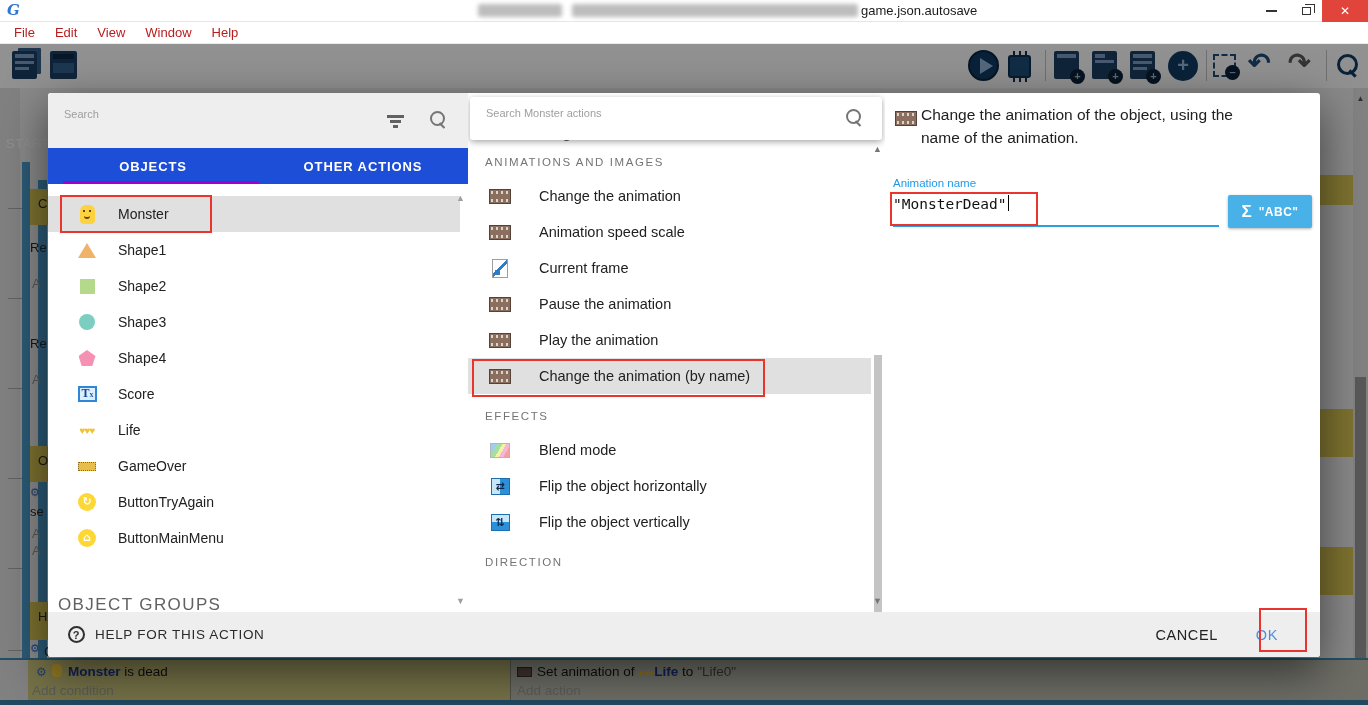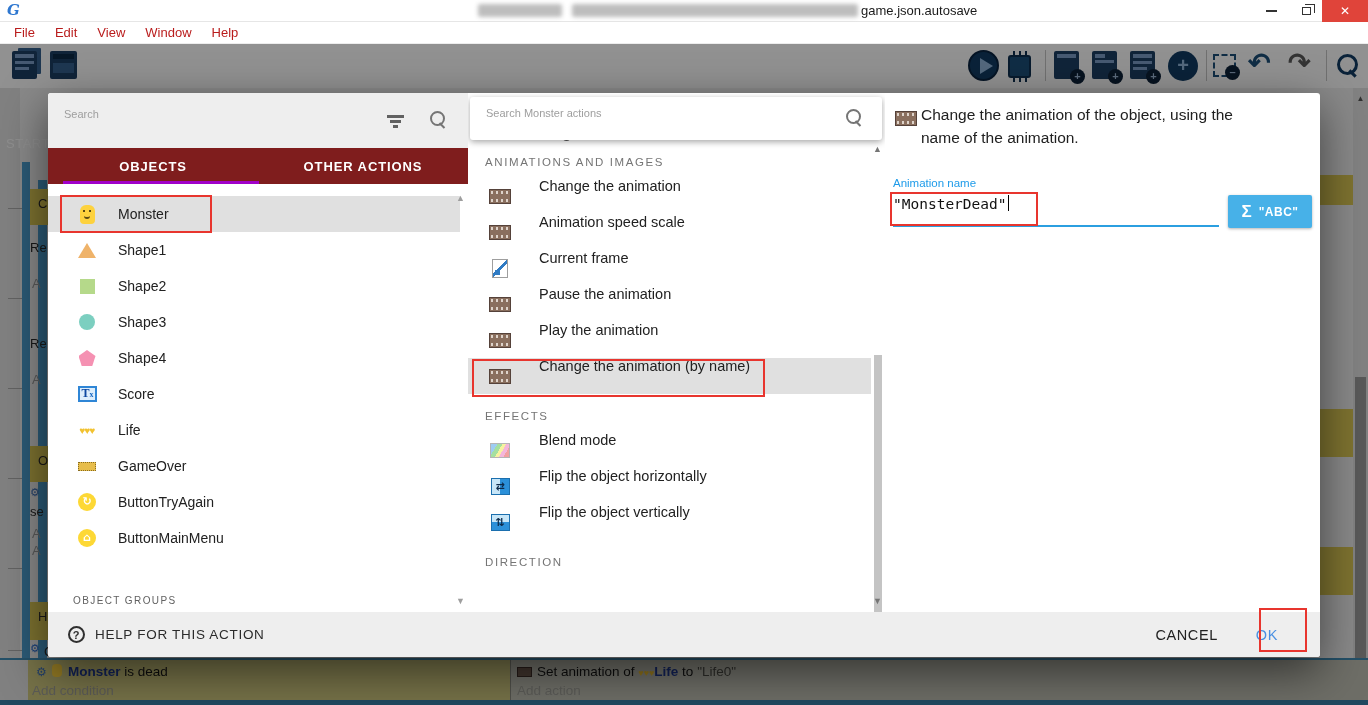--- a/index.html
+++ b/index.html
@@ -86,29 +86,29 @@
   .search-left{position:relative;height:55px;background:#eee;border-radius:3px 0 0 0}
   .search-input{position:absolute;left:16px;top:15px;width:300px;border:none;background:transparent;outline:none;font-size:11px;color:#444;font-family:"Liberation Sans",sans-serif}
   .search-input::placeholder{color:#9e9e9e}
   .filter-ic{position:absolute;right:64px;top:22px;width:17px;height:3px;background:#616161}
   .filter-ic:before{content:"";position:absolute;left:3px;top:5px;width:11px;height:3px;background:#616161}
   .filter-ic:after{content:"";position:absolute;left:6px;top:10px;width:5px;height:3px;background:#616161}
   .mag-sm{position:relative;width:18px;height:18px}
   .mag-sm:before{content:"";position:absolute;left:0;top:0;width:11px;height:11px;border:2px solid #757575;border-radius:50%}
   .mag-sm:after{content:"";position:absolute;left:11px;top:11px;width:2px;height:7px;background:#757575;transform:rotate(-45deg)}
   .search-left .mag-sm{position:absolute;right:20px;top:18px}
-  .tabbar{position:relative;height:36px;background:#7f1d1d;display:flex}
+  .tabbar{position:relative;height:36px;background:#1d4ed8;display:flex}
   .tab{flex:1;display:flex;align-items:center;justify-content:center;color:#fff;font-size:13px;font-weight:bold;letter-spacing:.9px;cursor:pointer}
   .tab-underline{position:absolute;left:15px;bottom:0;width:196px;height:3px;background:#a100c9}
   .obj-list{position:absolute;left:0;top:103px;width:412px}
   .obj-row{height:36px;display:flex;align-items:center;padding-left:27px}
   .obj-row.sel{background:#e0e0e0}
   .oicon{width:24px;display:flex;justify-content:center;align-items:center;margin-right:19px;flex:none}
   .olabel{font-size:14px;color:#212121}
-  .groups-header{position:absolute;left:25px;top:502px;font-size:10px;letter-spacing:1.4px;color:#616161}
+  .groups-header{position:absolute;left:10px;top:502px;font-size:17px;letter-spacing:1.4px;color:#616161}
   .lsb-up{position:absolute;right:3px;top:100px;color:#9e9e9e;font-size:9px}
   .lsb-down{position:absolute;right:3px;top:503px;color:#9e9e9e;font-size:9px}
 
   
   .monster-ic{position:relative;width:15px;height:19px;background:#fdd23e;border-radius:6px 6px 4px 4px}
   .monster-ic:before{content:"";position:absolute;left:3px;top:5px;width:2px;height:2px;background:#5a4a12;box-shadow:6px 0 #5a4a12}
   .monster-ic:after{content:"";position:absolute;left:4px;top:8px;width:6px;height:4px;border-bottom:2px solid #5a4a12;border-radius:50%}
   .tri-ic{width:0;height:0;border-left:9px solid transparent;border-right:9px solid transparent;border-bottom:15px solid #efb36a}
   .sq-ic{width:15px;height:15px;background:#b5d98a}
   .circ-ic{width:16px;height:16px;border-radius:50%;background:#7ccfc0}
@@ -124,21 +124,21 @@
   .ybtn-ic{width:18px;height:18px;border-radius:50%;background:#fdd835;color:#fff;font:bold 11px/18px "DejaVu Sans",sans-serif;text-align:center}
 
   .panel-mid{position:absolute;left:420px;top:0;width:417px;height:519px;background:#fff;overflow:hidden}
   .mid-card{position:absolute;left:2px;top:4px;width:412px;height:43px;background:#fff;border-radius:3px;box-shadow:0 2px 6px rgba(0,0,0,.35);z-index:2}
   .mid-card .search-input{top:10px;width:330px}
   .mid-card .mag-sm{position:absolute;right:18px;top:12px}
   .partial-glyph{position:absolute;left:34px;top:36px;width:10px;height:10px;background:#3a3a3a;z-index:1}
   .partial-glyph2{position:absolute;left:95px;top:42px;width:7px;height:6px;background:#555;border-radius:50%;z-index:1}
   .mid-list{position:absolute;left:0;top:47px;width:403px;z-index:1}
   .sec-header{padding:16px 0 10px 17px;font-size:11.5px;letter-spacing:1.6px;color:#757575}
-  .act-row{height:36px;display:flex;padding-left:19px}
+  .act-row{height:36px;display:flex;align-items:center;padding-left:19px}
   .act-row.sel{background:#e0e0e0}
   .aicon{width:26px;display:flex;justify-content:center;align-items:center;margin-right:26px;flex:none}
   .alabel{font-size:14.5px;color:#212121}
   .film-ic{position:relative;width:22px;height:15px;background:#8a6f5e;border:1px solid #55423a}
   .film-ic:before,.film-ic:after{content:"";position:absolute;left:1px;right:1px;height:3px;background:repeating-linear-gradient(90deg,#ded3ca 0 2px,transparent 2px 5px)}
   .film-ic:before{top:1px}.film-ic:after{bottom:1px}
   .frame-ic{position:relative;width:16px;height:19px;background:#fff;border:1px solid #9e9e9e}
   .frame-ic:before{content:"";position:absolute;inset:0;background:linear-gradient(135deg,transparent 44%,#2f7bc4 44% 58%,transparent 58%)}
   .frame-ic:after{content:"";position:absolute;left:2px;bottom:2px;width:5px;height:5px;background:#2f7bc4}
   .palette-ic{width:20px;height:15px;border:1px solid #b5b5b5;background:linear-gradient(120deg,#9ecdf2 0 25%,#a5e0a0 25% 45%,#f7f2a0 45% 60%,#f4b6da 60% 78%,#f2a0a0 78% 100%)}

